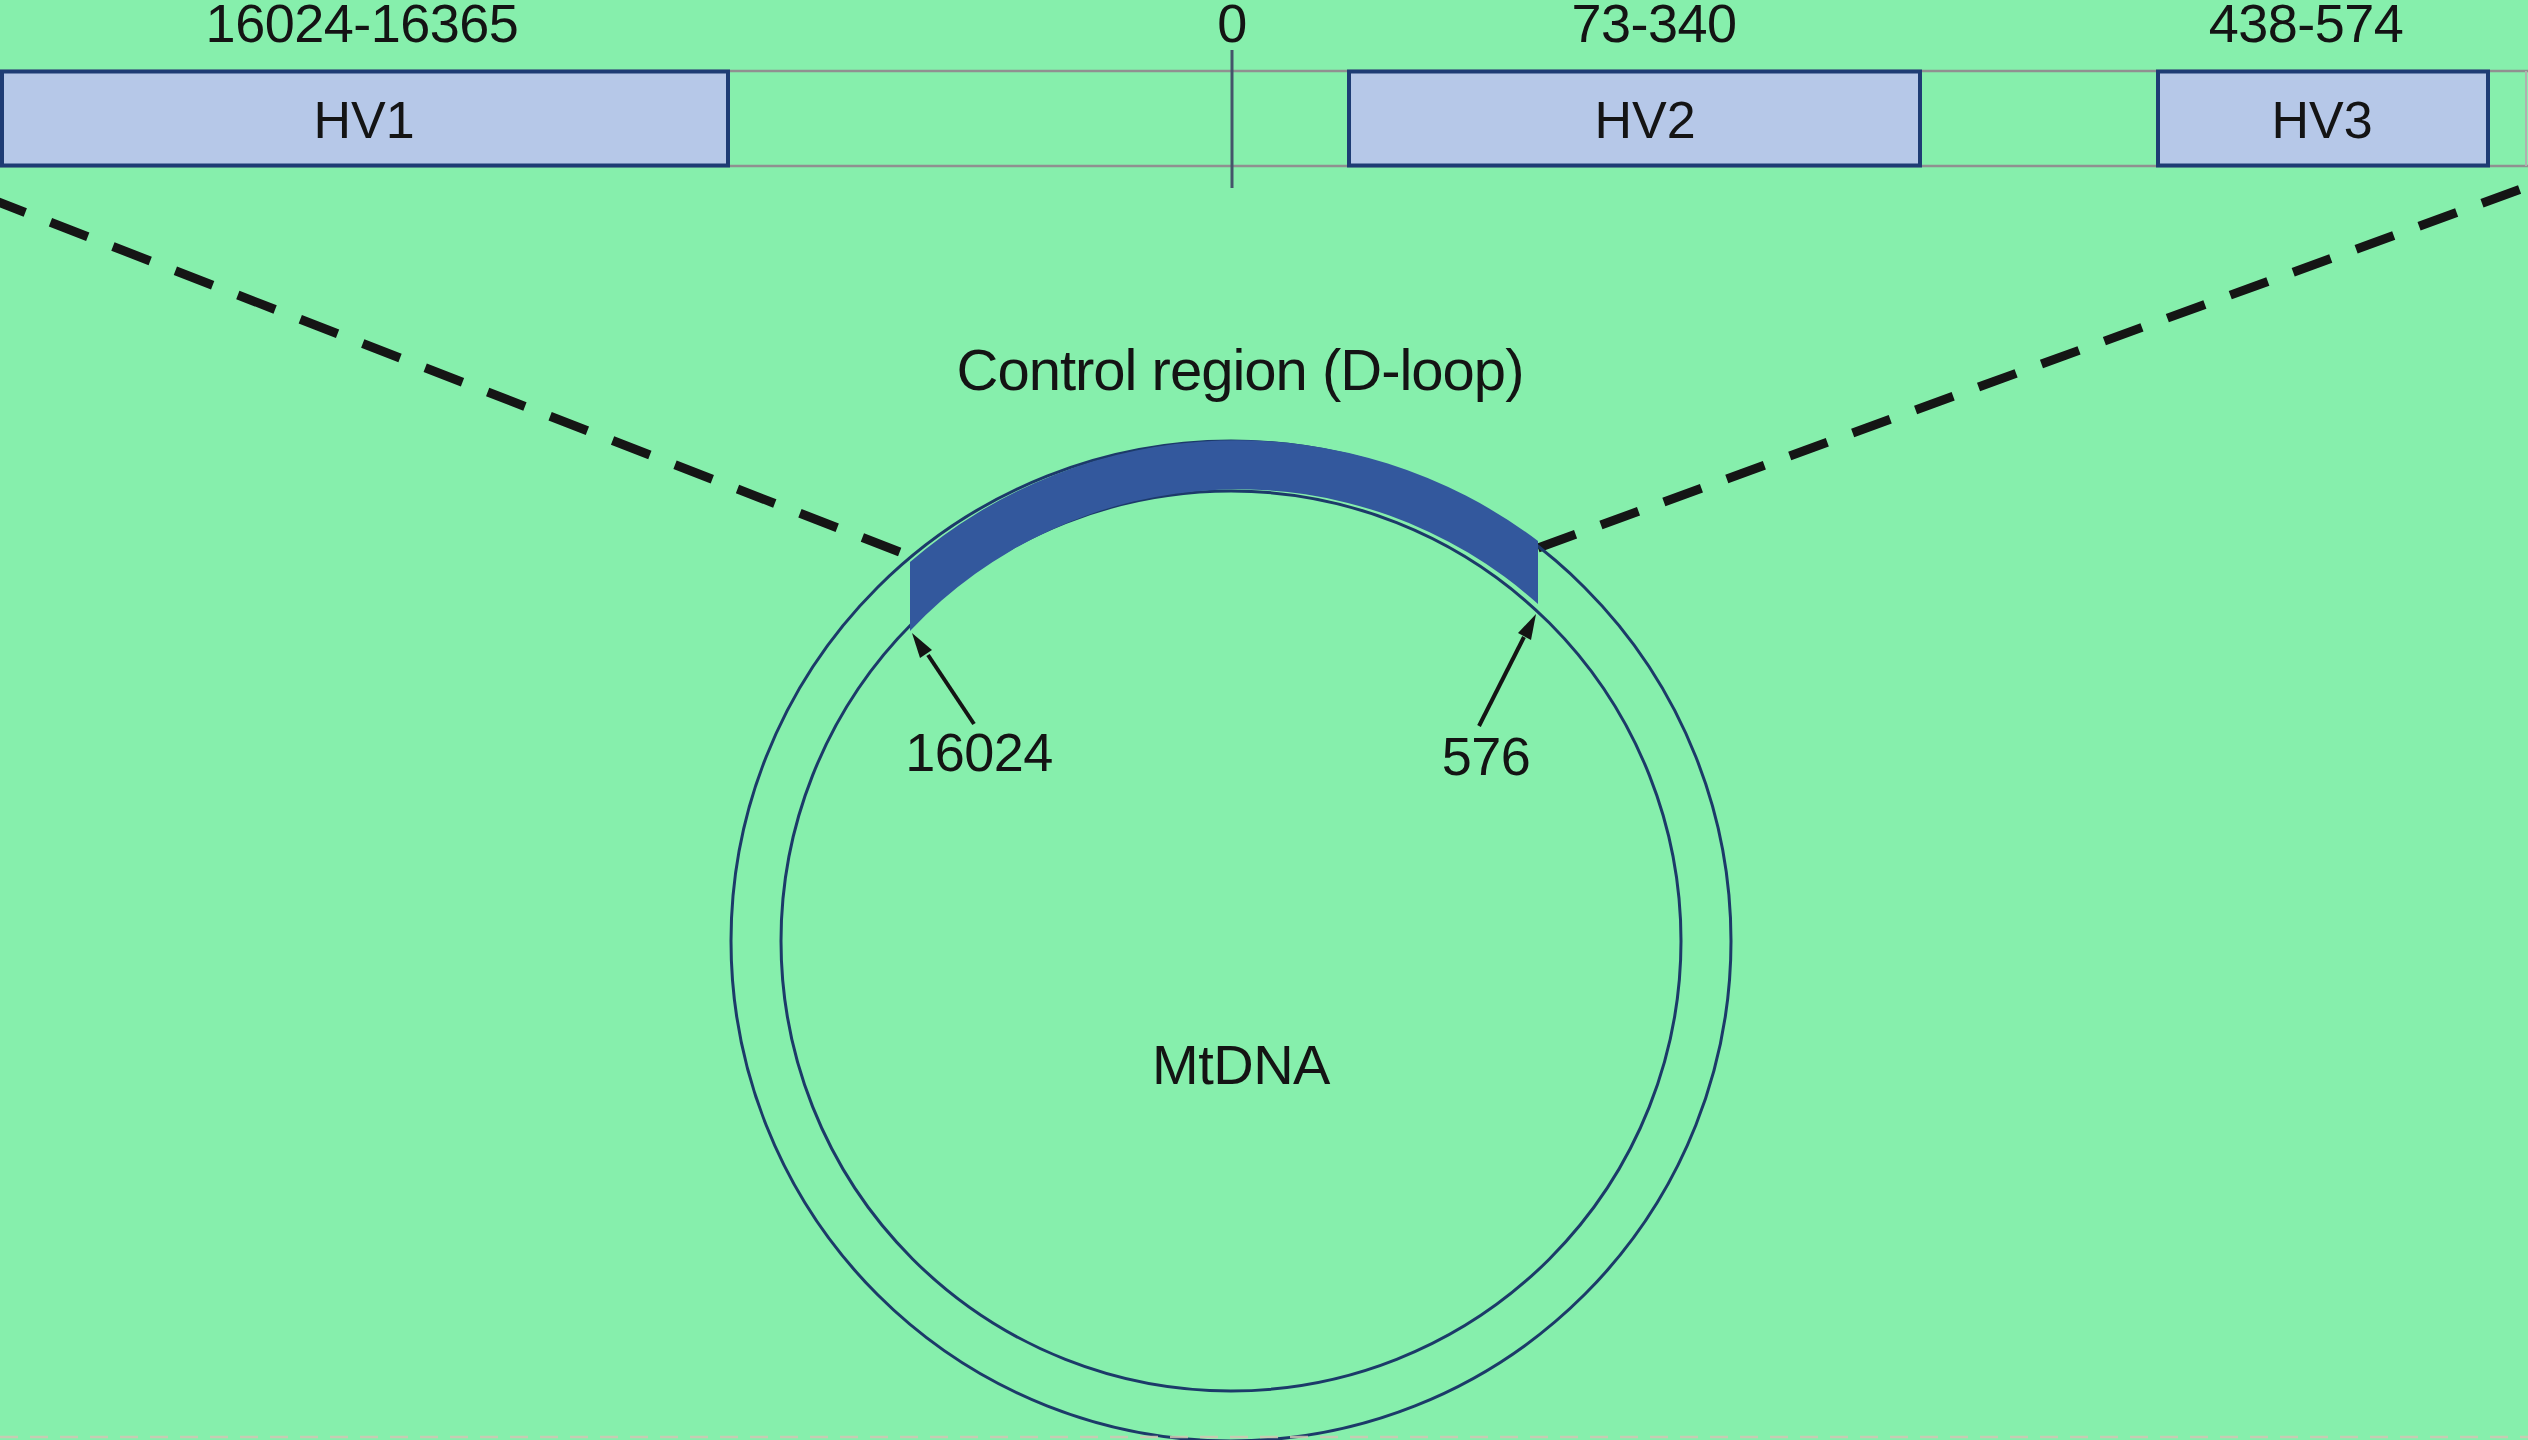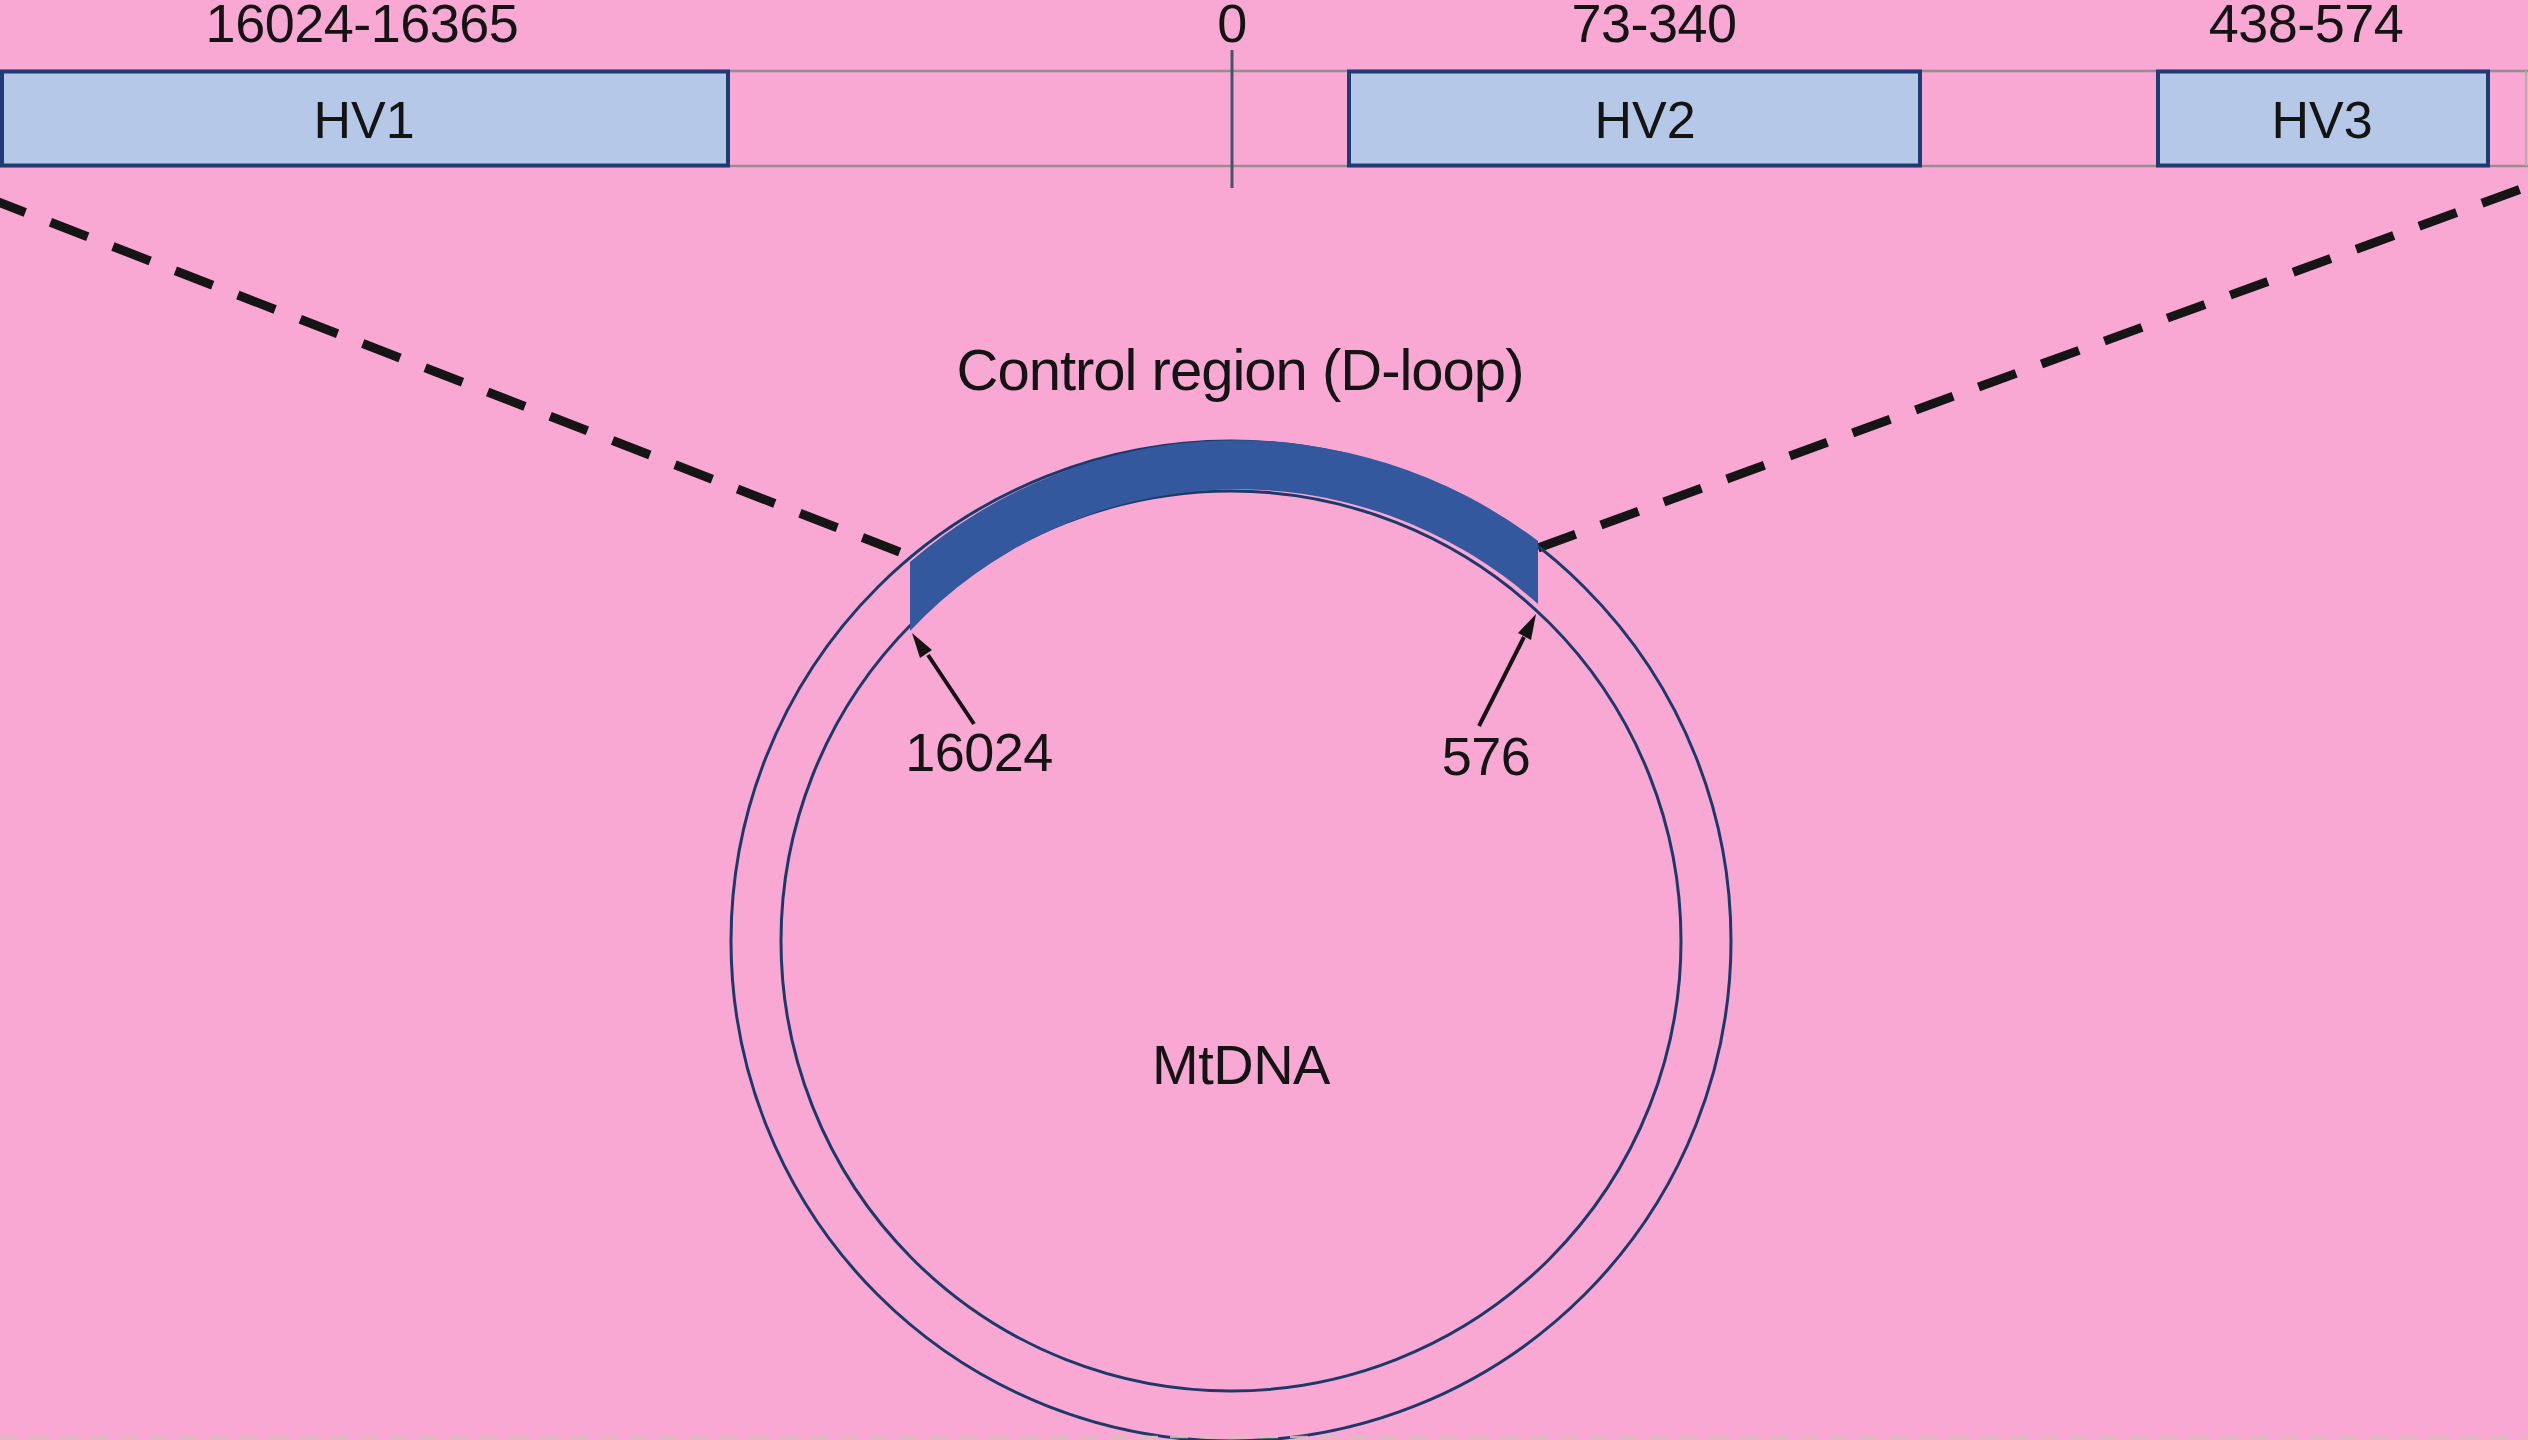--- a/index.html
+++ b/index.html
@@ -4,21 +4,21 @@
 <style>
   html, body {
     margin: 0;
     padding: 0;
     background: #ffffff;
   }
   .stage {
     position: relative;
     width: 2528px;
     height: 1440px;
-    background: #f9a8d4;
+    background: #86efac;
     overflow: hidden;
     font-family: "Liberation Sans", sans-serif;
   }
   svg { display: block; }
   text {
     font-family: "Liberation Sans", sans-serif;
     fill: #141414;
   }
   .range-label, .zero-label {
     font-size: 54px;

